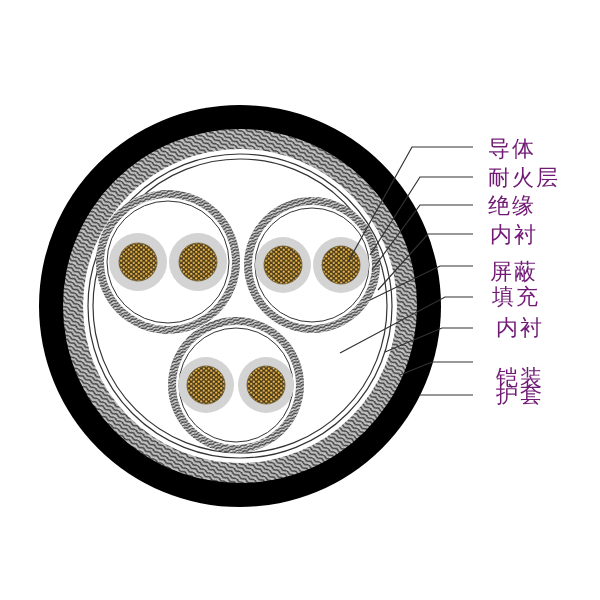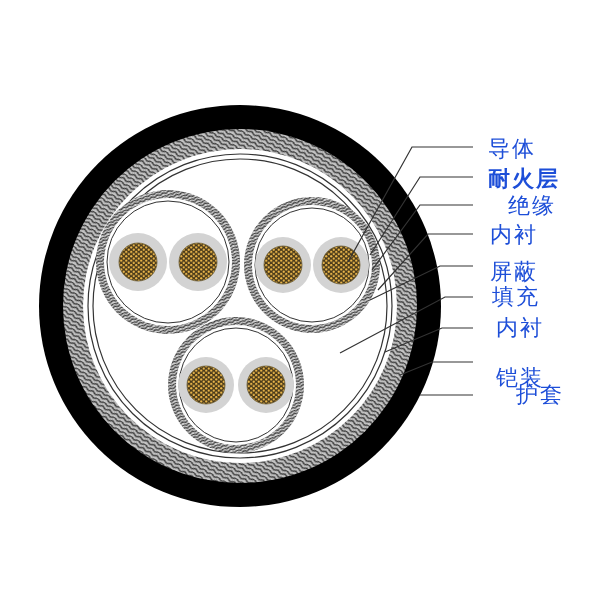--- a/index.html
+++ b/index.html
@@ -2,21 +2,21 @@
 <html><head>
 <meta charset="utf-8">
 <style>
   html, body { margin: 0; padding: 0; background: #ffffff; }
   body { width: 600px; height: 600px; position: relative; overflow: hidden; }
   #diagram { position: absolute; left: 0; top: 0; }
   .label {
     position: absolute;
     font-family: "DejaVu Serif", "Liberation Serif", serif;
     font-size: 22px;
-    color: #1d4ed8;
+    color: #701a75;
     line-height: 24px;
     letter-spacing: 2px;
     white-space: nowrap;
   }
 </style>
 </head>
 <body>
 
 <svg id="diagram" width="600" height="600" viewBox="0 0 600 600" xmlns="http://www.w3.org/2000/svg">
   <defs>
@@ -86,20 +86,20 @@
     <polyline points="473,234 428,234 378,290"></polyline>
     <polyline points="473,266 440,266 370,300"></polyline>
     <polyline points="473,297 445,297 340,353"></polyline>
     <polyline points="473,328 442,328 385,352"></polyline>
     <polyline points="473,362 432,362 400,375"></polyline>
     <polyline points="473,395 420,395"></polyline>
   </g>
 </svg>
 
 <div class="label" style="left:488px; top:137px;">导体</div>
-<div class="label" style="left:488px; top:166px;font-weight:bold;">耐火层</div>
-<div class="label" style="left:508px; top:194px;">绝缘</div>
+<div class="label" style="left:488px; top:166px;">耐火层</div>
+<div class="label" style="left:488px; top:194px;">绝缘</div>
 <div class="label" style="left:490px; top:223px;">内衬</div>
 <div class="label" style="left:490px; top:260px;text-align:center;">屏蔽</div>
 <div class="label" style="left:492px; top:285px;text-align:center;">填充</div>
 <div class="label" style="left:496px; top:316px;">内衬</div>
 <div class="label" style="left:496px; top:348px;margin-top:18px;">铠装</div>
-<div class="label" style="left:516px; top:383px;">护套</div>
+<div class="label" style="left:496px; top:383px;">护套</div>
 
 </body></html>

